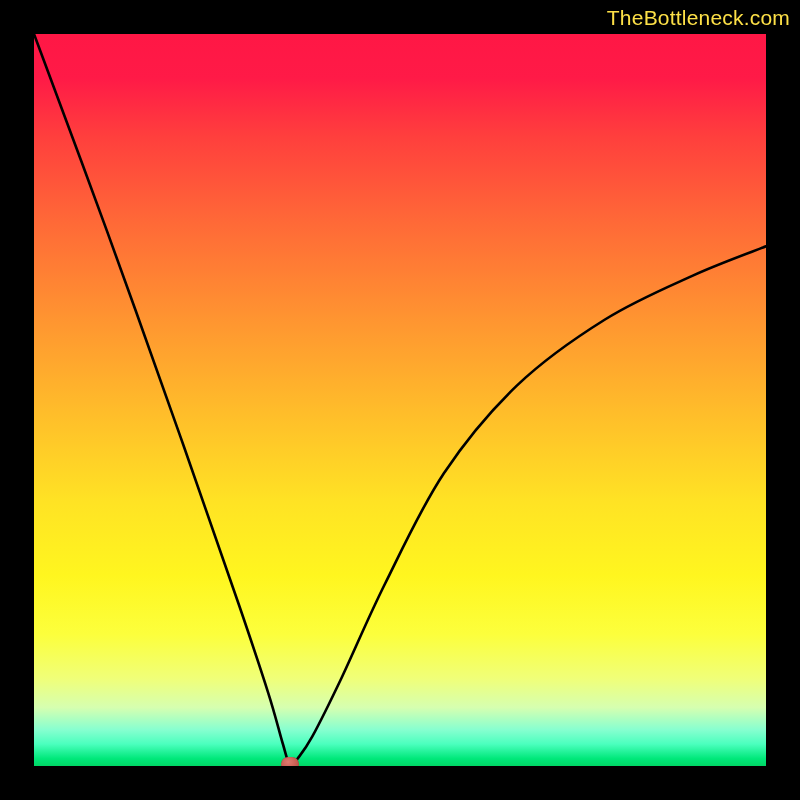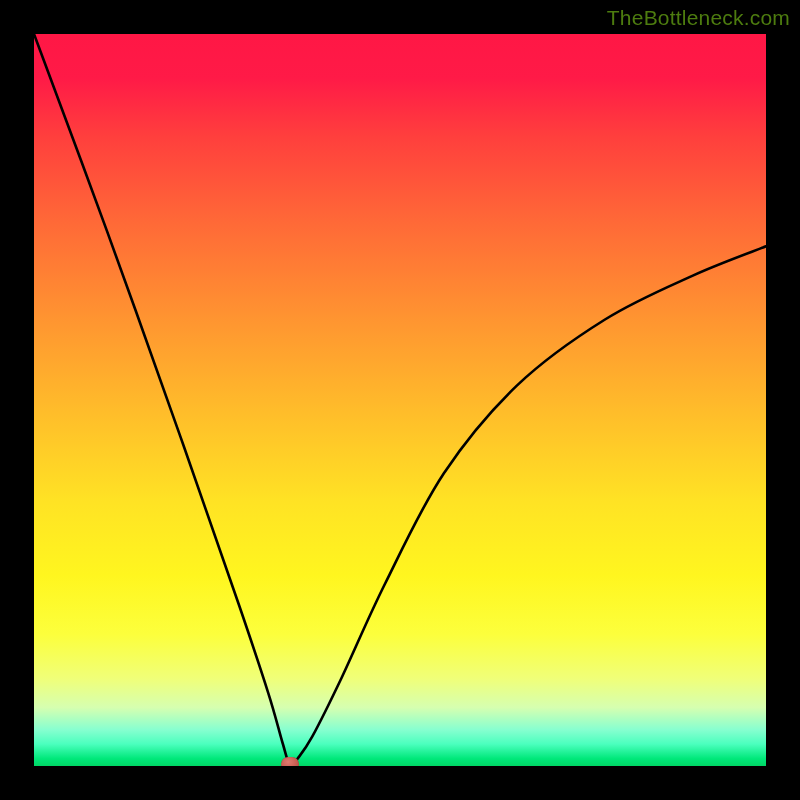--- a/index.html
+++ b/index.html
@@ -64,21 +64,21 @@
     width: 18px;
     height: 14px;
     border-radius: 7px;
     background: radial-gradient(ellipse at 40% 35%, #e07a6f 0%, #c85d52 55%, #a64a41 100%);
     box-shadow: 0 0 1px rgba(0,0,0,0.4) inset;
   }
   .watermark {
     position: absolute;
     top: 6px;
     right: 10px;
-    color: #4d7c0f;
+    color: #fde047;
     font-size: 21px;
     font-weight: 500;
     letter-spacing: 0.2px;
     margin-left: 24px;
   }
 </style>
 </head>
 <body>
 
 <div class="stage">

